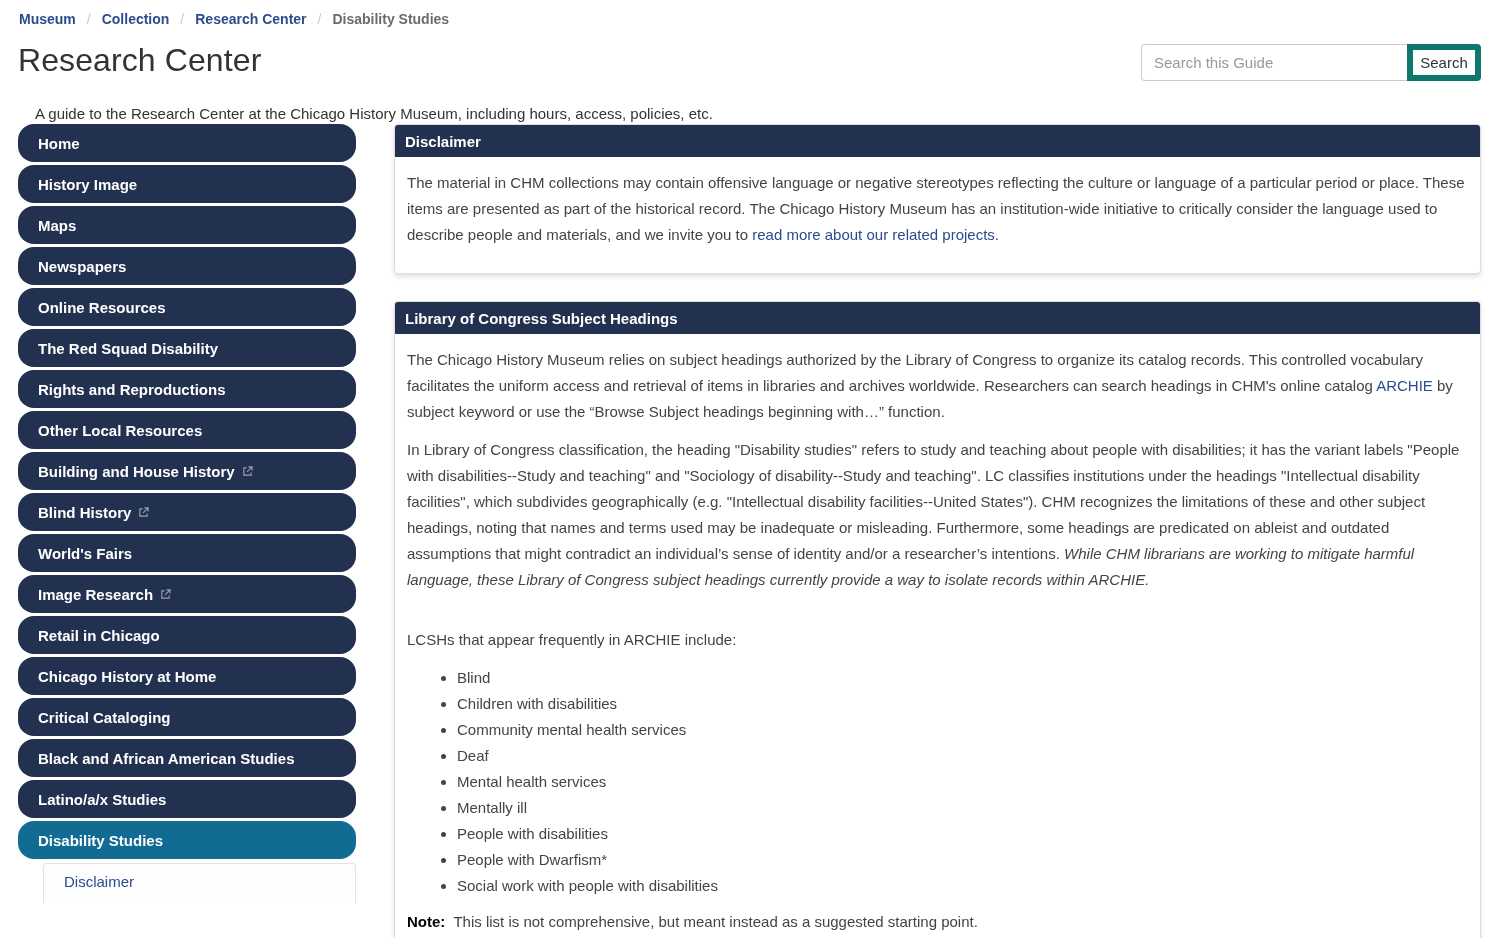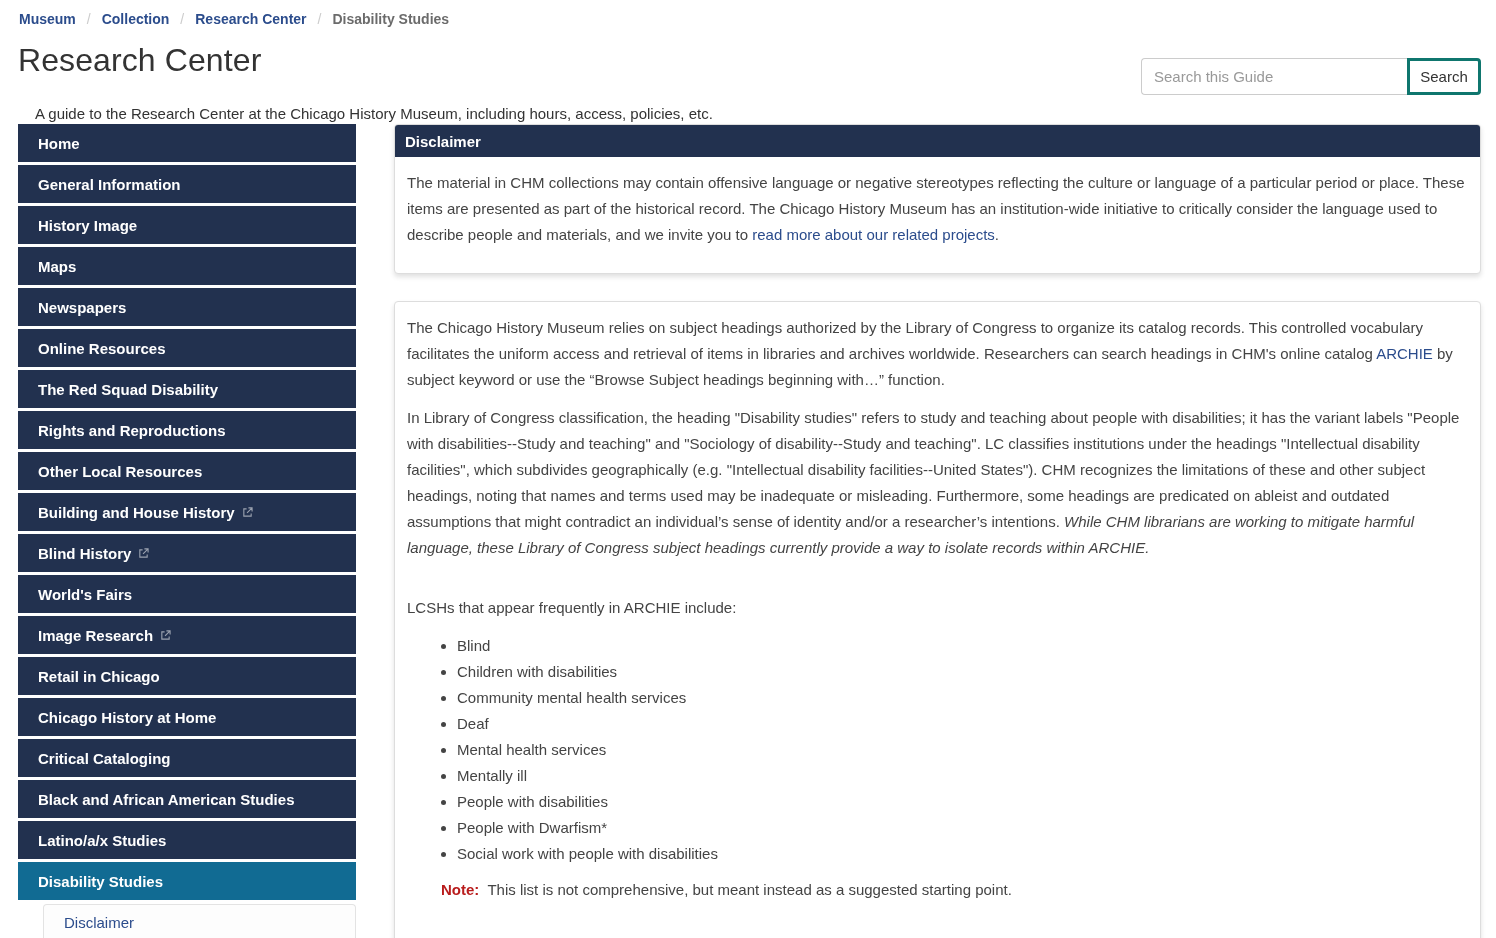--- a/index.html
+++ b/index.html
@@ -56,21 +56,21 @@
       position: absolute;
       top: 89px;
       left: 19px;
       font-size: 15px;
       color: #333333;
       margin: 16px;
     }
     
     .search-group {
       position: absolute;
-      top: 58px;
+      top: 44px;
       left: 1141px;
       width: 340px;
       height: 37px;
       display: flex;
     }
     .search-input {
       width: 266px;
       height: 37px;
       border: 1px solid #cccccc;
       border-right: none;
@@ -78,21 +78,21 @@
       padding: 6px 12px;
       font-size: 15px;
       font-family: "Liberation Sans", sans-serif;
       color: #555555;
       outline: none;
     }
     .search-input::placeholder { color: #999999; }
     .search-button {
       width: 74px;
       height: 37px;
-      border: 3px solid #0f766e;
+      border: 6px solid #0f766e;
       border-radius: 0 4px 4px 0;
       background: #ffffff;
       font-size: 15px;
       font-family: "Liberation Sans", sans-serif;
       color: #333333;
       cursor: pointer;
       padding: 0;
     }
     
     .sidebar {
@@ -100,21 +100,21 @@
       top: 124px;
       left: 18px;
       width: 338px;
     }
     .nav-item {
       display: flex;
       align-items: center;
       height: 38px;
       margin-bottom: 3px;
       background: #22314f;
-      border-radius: 0;
+      border-radius: 16px;
       padding-left: 20px;
       color: #ffffff;
       font-weight: bold;
       font-size: 15px;
       text-decoration: none;
       cursor: pointer;
     }
     .nav-item.active {
       background: #116b93;
     }
@@ -168,21 +168,21 @@
       color: #444444;
     }
     .box-body p { margin: 0 0 12px 0; }
     .box-body a { color: #2b4c8c; text-decoration: none; }
     .box-body em { font-style: italic; }
     .lcsh-list {
       margin: 0 0 10px 0;
       padding-left: 50px;
     }
     .lcsh-list li { line-height: 26px; }
-    .note strong { color: #b91c1c; margin-left: 34px; }
+    .note strong { color: #000000; }
   </style>
 </head>
 <body>
 
 <div class="page">
 
   <nav class="breadcrumb">
     <a href="#">Museum</a>
     <span class="sep">/</span>
     <a href="#">Collection</a>
@@ -198,23 +198,20 @@
   <form class="search-group">
     <input class="search-input" type="text" placeholder="Search this Guide" style="">
     <button class="search-button" type="submit">Search</button>
   </form>
 
   <aside class="sidebar">
     <a class="nav-item">
         <span>Home</span>
       </a>
     <a class="nav-item">
-        <span>General Information</span>
-      </a>
-    <a class="nav-item">
         <span>History Image</span>
       </a>
     <a class="nav-item">
         <span>Maps</span>
       </a>
     <a class="nav-item">
         <span>Newspapers</span>
       </a>
     <a class="nav-item">
         <span>Online Resources</span>
@@ -276,20 +273,21 @@
   </aside>
 
   <section class="box" style="top:124px; height:150px;">
     <div class="box-header">Disclaimer</div>
     <div class="box-body">
       <p><span>The material in CHM collections may contain offensive language or negative stereotypes reflecting the culture or language of a particular period or place. These items are presented as part of the historical record. The Chicago History Museum has an institution-wide initiative to critically consider the language used to describe people and materials, and we invite you to </span><a href="#">read more about our related projects</a><span>.</span></p>
     </div>
   </section>
 
   <section class="box" style="top:301px; height:660px;">
+    <div class="box-header">Library of Congress Subject Headings</div>
     <div class="box-body">
       <p><span>The Chicago History Museum relies on subject headings authorized by the Library of Congress to organize its catalog records. This controlled vocabulary facilitates the uniform access and retrieval of items in libraries and archives worldwide. Researchers can search headings in CHM's online catalog </span><a href="#">ARCHIE</a><span> by subject keyword or use the “Browse Subject headings beginning with…” function.</span></p>
       <p style="margin-bottom:34px;"><span>In Library of Congress classification, the heading "Disability studies" refers to study and teaching about people with disabilities; it has the variant labels "People with disabilities--Study and teaching" and "Sociology of disability--Study and teaching". LC classifies institutions under the headings "Intellectual disability facilities", which subdivides geographically (e.g. "Intellectual disability facilities--United States"). CHM recognizes the limitations of these and other subject headings, noting that names and terms used may be inadequate or misleading. Furthermore, some headings are predicated on ableist and outdated assumptions that might contradict an individual’s sense of identity and/or a researcher’s intentions. </span><em>While CHM librarians are working to mitigate harmful language, these Library of Congress subject headings currently provide a way to isolate records within ARCHIE.</em></p>
       <p style="margin-bottom:12px;">LCSHs that appear frequently in ARCHIE include:</p>
       <ul class="lcsh-list">
         <li>Blind</li>
         <li>Children with disabilities</li>
         <li>Community mental health services</li>
         <li>Deaf</li>
         <li>Mental health services</li>

